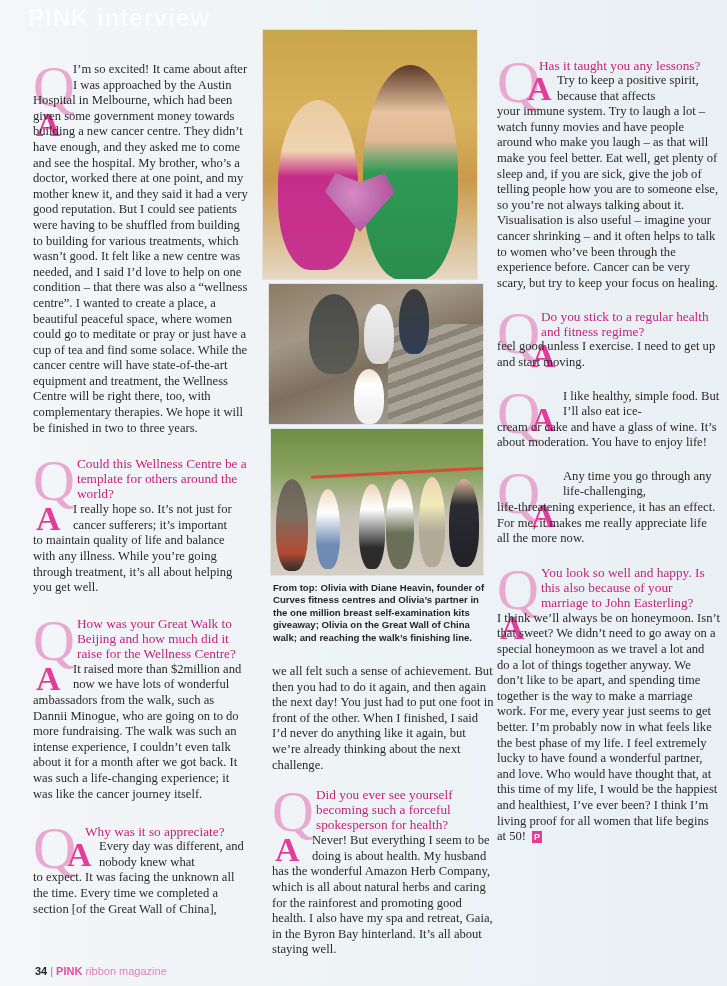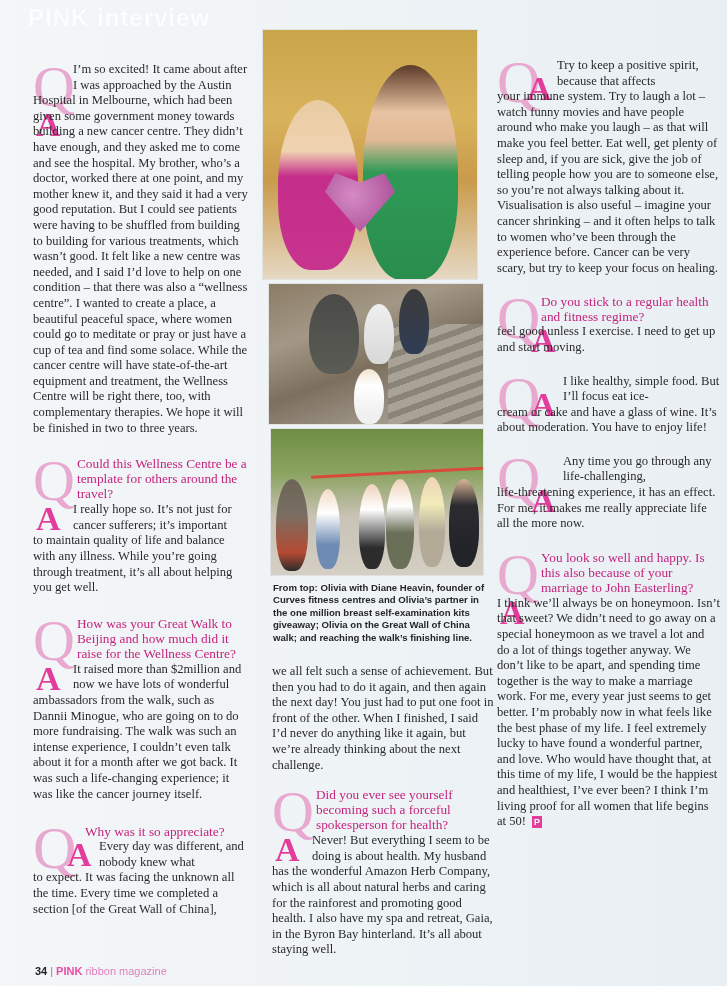--- a/index.html
+++ b/index.html
@@ -96,21 +96,21 @@
     <span class="q-letter">Q</span>
     <span class="a-letter" style="top:46px;">A</span>
     <div class="answer">
       <p class="first-lines">I’m so excited! It came about after I was approached by the Austin</p>
       <p>Hospital in Melbourne, which had been given some government money towards building a new cancer centre. They didn’t have enough, and they asked me to come and see the hospital. My brother, who’s a doctor, worked there at one point, and my mother knew it, and they said it had a very good reputation. But I could see patients were having to be shuffled from building to building for various treatments, which wasn’t good. It felt like a new centre was needed, and I said I’d love to help on one condition – that there was also a “wellness centre”. I wanted to create a place, a beautiful peaceful space, where women could go to meditate or pray or just have a cup of tea and find some solace. While the cancer centre will have state-of-the-art equipment and treatment, the Wellness Centre will be right there, too, with complementary therapies. We hope it will be finished in two to three years.</p>
     </div>
   </div>
 
   <div class="qa" style="margin-bottom:20px;">
     <span class="q-letter">Q</span>
-    <div class="question" style="min-height:46px;">Could this Wellness Centre be a template for others around the travel?</div>
+    <div class="question" style="min-height:46px;">Could this Wellness Centre be a template for others around the world?</div>
     <span class="a-letter" style="top:46px;">A</span>
     <div class="answer">
       <p class="first-lines">I really hope so. It’s not just for cancer sufferers; it’s important</p>
       <p>to maintain quality of life and balance with any illness. While you’re going through treatment, it’s all about helping you get well.</p>
     </div>
   </div>
 
   <div class="qa" style="margin-bottom:22px;">
     <span class="q-letter">Q</span>
     <div class="question" style="min-height:46px;">How was your Great Walk to Beijing and how much did it raise for the Wellness Centre?</div>
@@ -169,41 +169,42 @@
     <div class="answer">
       <p class="first-lines">Never! But everything I seem to be doing is about health. My husband</p>
       <p>has the wonderful Amazon Herb Company, which is all about natural herbs and caring for the rainforest and promoting good health. I also have my spa and retreat, Gaia, in the Byron Bay hinterland. It’s all about staying well.</p>
     </div>
   </div>
 </div>
 
 <div class="col col-right">
   <div class="qa compact" style="margin-bottom:18px;">
     <span class="q-letter">Q</span>
+    <div class="question" style="padding-left:42px;">Has it taught you any lessons?</div>
     <span class="a-letter" style="top:14px; left:30px;">A</span>
     <div class="answer">
       <p style="padding-left:60px;">Try to keep a positive spirit, because that affects</p>
       <p>your immune system. Try to laugh a lot – watch funny movies and have people around who make you laugh – as that will make you feel better. Eat well, get plenty of sleep and, if you are sick, give the job of telling people how you are to someone else, so you’re not always talking about it. Visualisation is also useful – imagine your cancer shrinking – and it often helps to talk to women who’ve been through the experience before. Cancer can be very scary, but try to keep your focus on healing.</p>
     </div>
   </div>
 
   <div class="qa compact" style="margin-bottom:18px;">
     <span class="q-letter">Q</span>
     <div class="question" style="padding-left:44px;">Do you stick to a regular health and fitness regime?</div>
     <span class="a-letter" style="top:30px; left:34px;">A</span>
     <div class="answer">
       <p>feel good unless I exercise. I need to get up and start moving.</p>
     </div>
   </div>
 
   <div class="qa compact" style="margin-bottom:18px;">
     <span class="q-letter">Q</span>
     <span class="a-letter" style="top:14px; left:34px;">A</span>
     <div class="answer">
-      <p style="padding-left:66px;">I like healthy, simple food. But I’ll focus eat ice-</p>
+      <p style="padding-left:66px;">I like healthy, simple food. But I’ll also eat ice-</p>
       <p>cream or cake and have a glass of wine. It’s about moderation. You have to enjoy life!</p>
     </div>
   </div>
 
   <div class="qa compact" style="margin-bottom:18px;">
     <span class="q-letter">Q</span>
     <span class="a-letter" style="top:30px; left:34px;">A</span>
     <div class="answer">
       <p style="padding-left:66px;">Any time you go through any life-challenging,</p>
       <p>life-threatening experience, it has an effect. For me, it makes me really appreciate life all the more now.</p>

